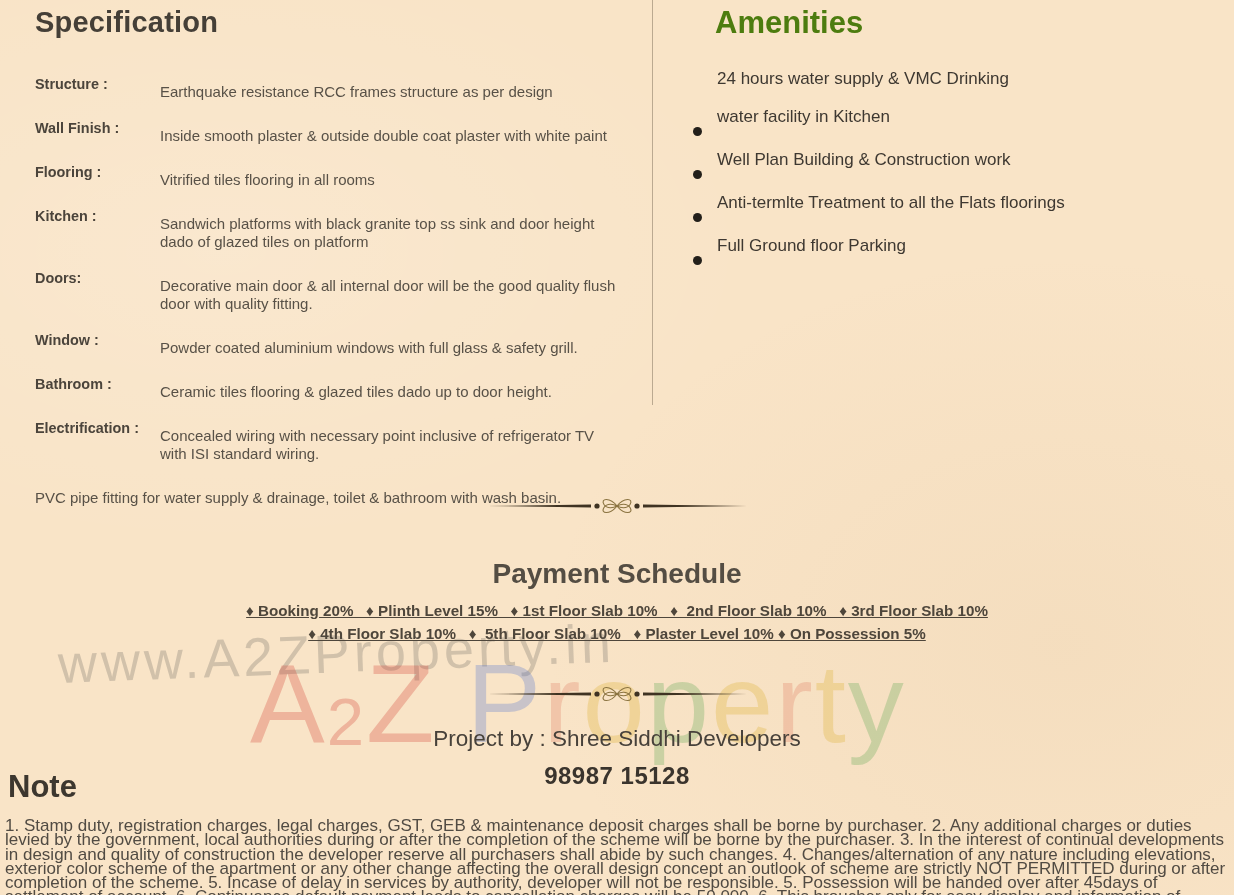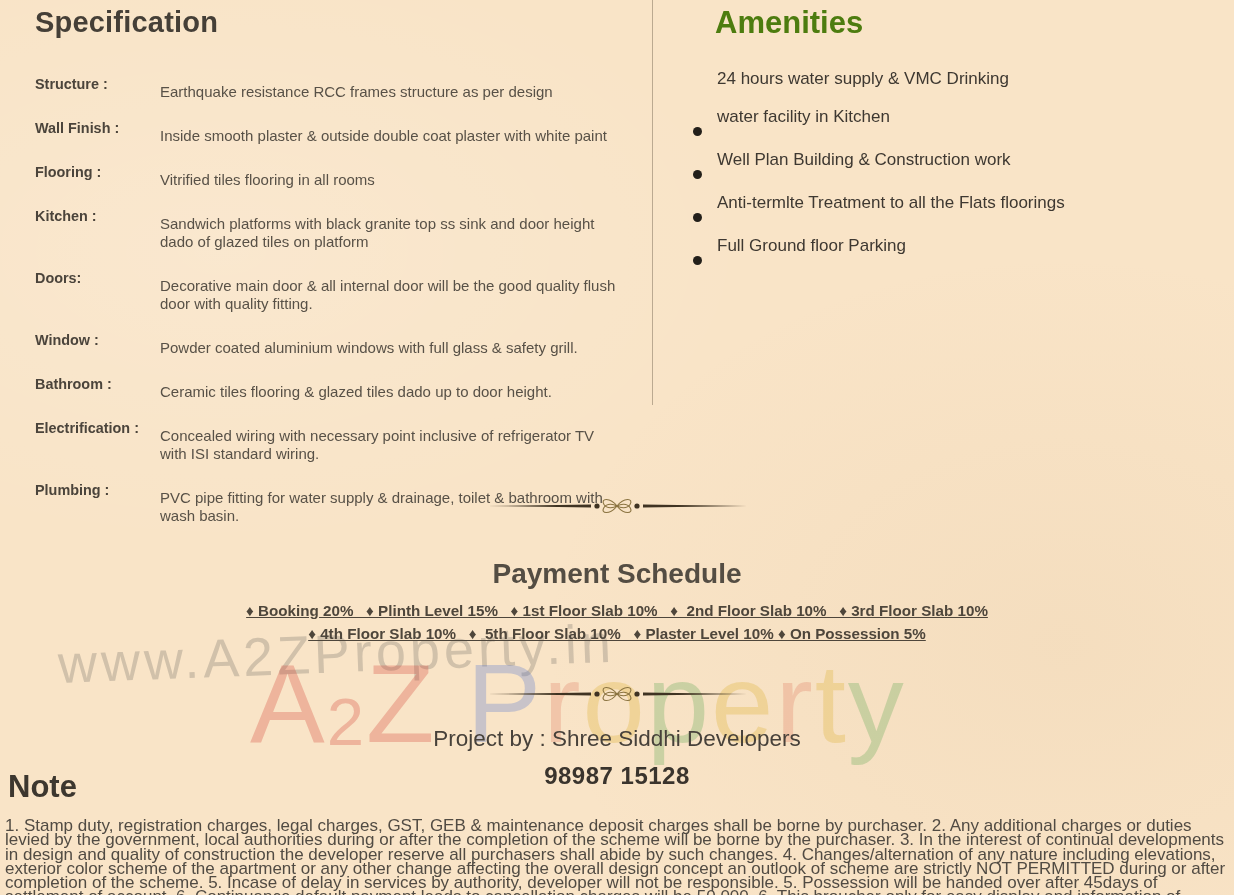--- a/index.html
+++ b/index.html
@@ -135,21 +135,20 @@
   </div>
   <div class="spec-row">
     <div class="spec-label">Bathroom :</div>
     <div class="spec-value">Ceramic tiles flooring &amp; glazed tiles dado up to door height.</div>
   </div>
   <div class="spec-row">
     <div class="spec-label">Electrification :</div>
     <div class="spec-value">Concealed wiring with necessary point inclusive of refrigerator TV with ISI standard  wiring.</div>
   </div>
   <div class="spec-row">
-    <div class="spec-label">Plumbing :</div>
     <div class="spec-value">PVC pipe fitting for water supply &amp; drainage, toilet &amp; bathroom with wash basin.</div>
   </div>
 </div>
 
 <div class="colsep"></div>
 
 <div class="amen-title">Amenities</div>
 
 <div class="amen-list">
   <div class="am-item">

